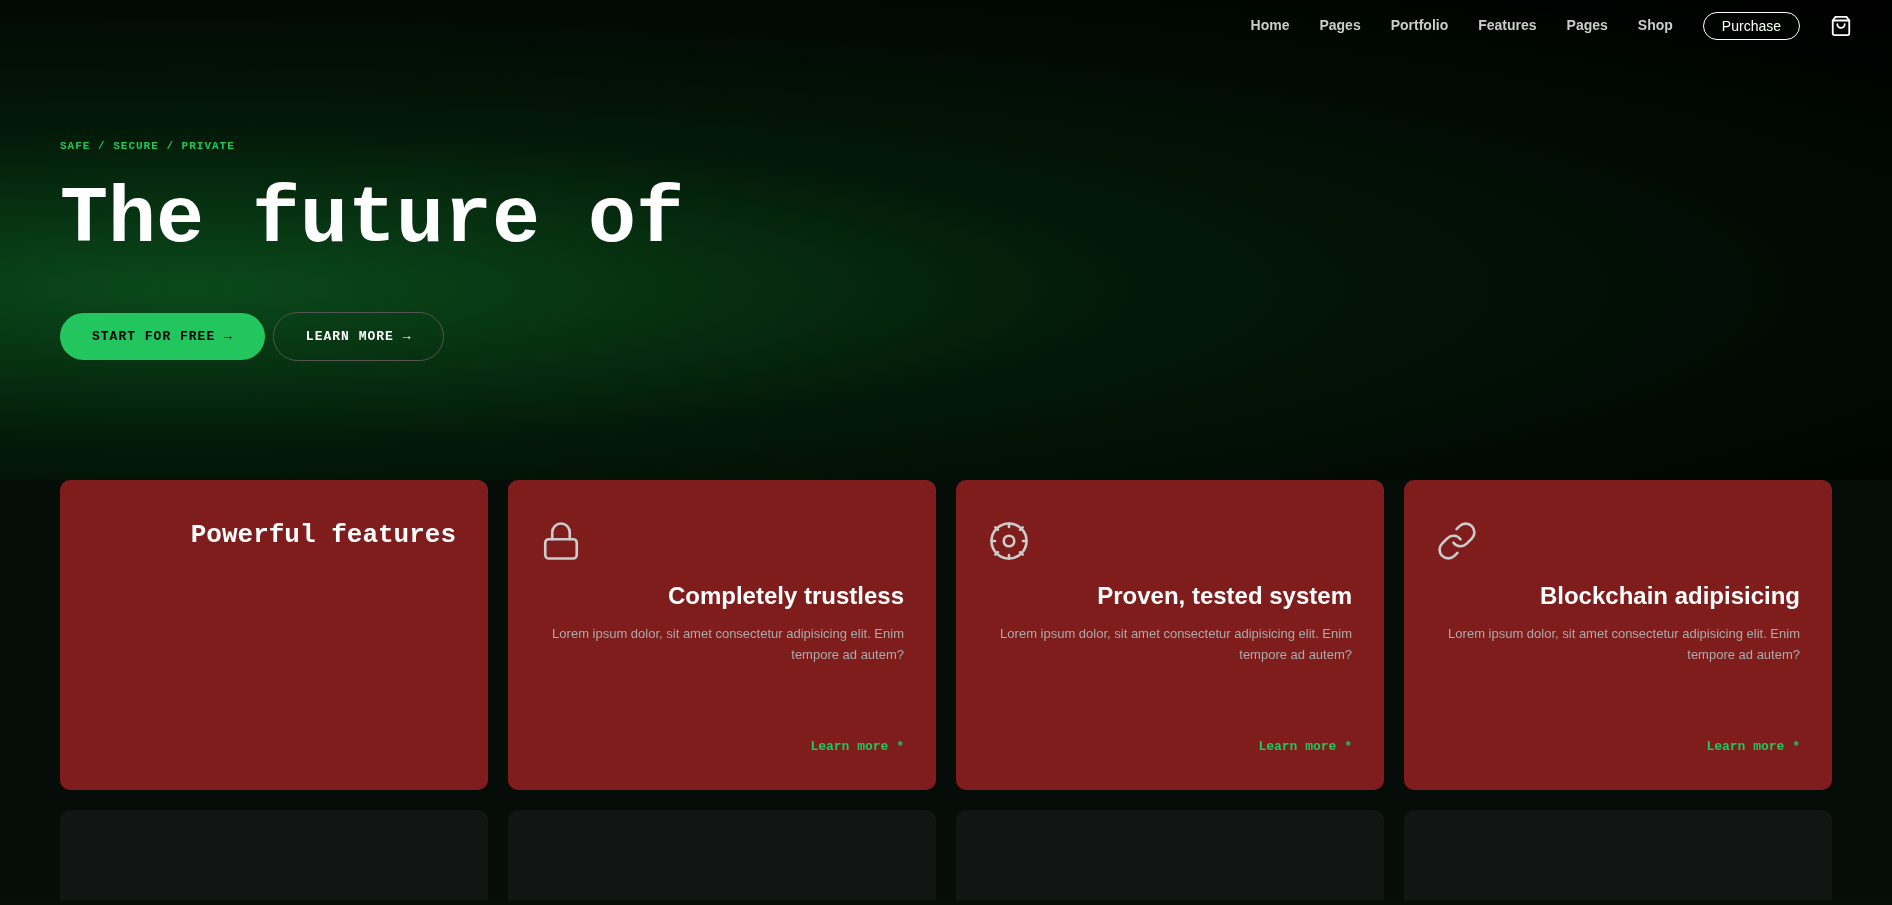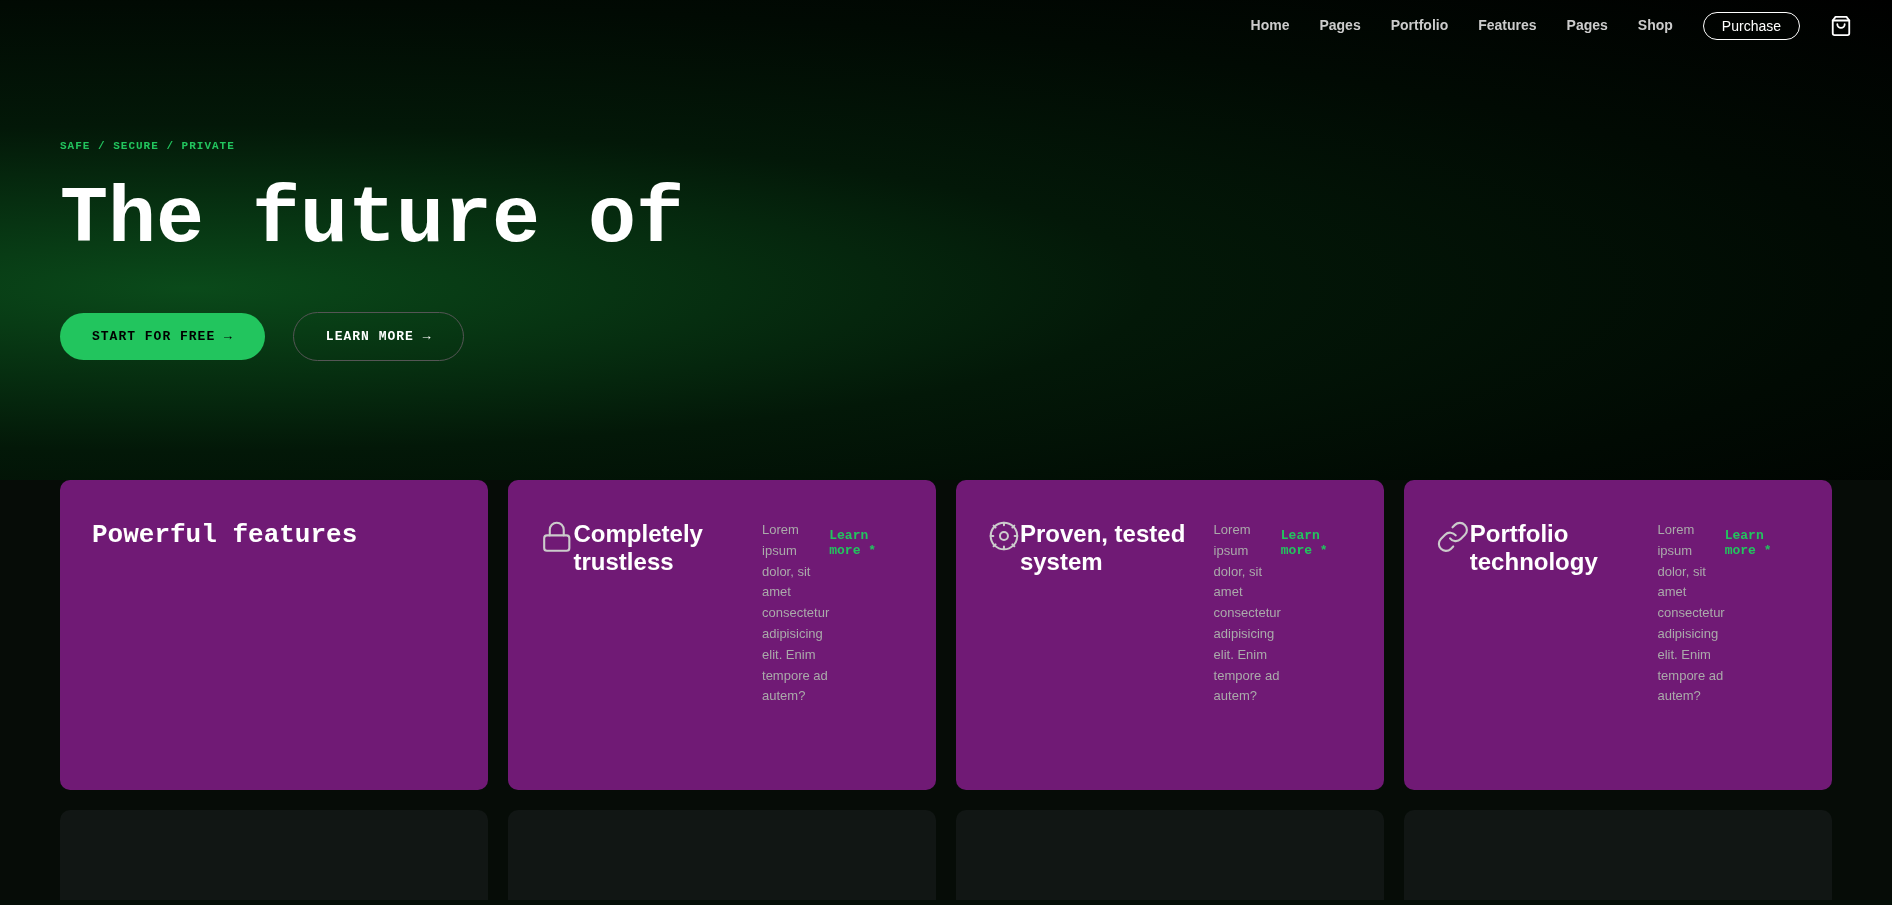--- a/index.html
+++ b/index.html
@@ -81,21 +81,21 @@
       font-weight: 900;
       line-height: 1.1;
       font-family: 'Courier New', monospace;
       color: #fff;
       margin-bottom: 48px;
       max-width: 700px;
     }
 
     .hero-buttons {
       display: flex;
-      gap: 28px;
+      gap: 8px;
       align-items: center;
     }
 
     .btn-green {
       background: #22c55e;
       border: none;
       border-radius: 30px;
       padding: 16px 32px;
       color: #000;
       font-size: 13px;
@@ -130,25 +130,27 @@
       padding: 0 60px 0 60px;
     }
 
     .cards-grid {
       display: grid;
       grid-template-columns: repeat(4, 1fr);
       gap: 20px;
     }
 
     .card {
-      background: #701a75;
+      background: #7f1d1d;
       border-radius: 10px;
       padding: 40px 32px 36px 32px;
       display: flex;
+      flex-direction: column;
       min-height: 310px;
+      text-align: right;
     }
 
     .card-title {
       font-size: 24px;
       font-weight: 700;
       font-family: Liberation Sans, sans-serif;
       color: #fff;
       margin-bottom: 14px;
     }
 
@@ -282,21 +284,21 @@
       <a class="card-link" href="#">Learn more *</a>
     </div>
 
     <div class="card">
       <div class="svg-icon">
         <svg viewBox="0 0 24 24" fill="none" stroke="#ccc" stroke-width="1.5" stroke-linecap="round" stroke-linejoin="round">
           <path d="M10 13a5 5 0 007.54.54l3-3a5 5 0 00-7.07-7.07l-1.72 1.71"></path>
           <path d="M14 11a5 5 0 00-7.54-.54l-3 3a5 5 0 007.07 7.07l1.71-1.71"></path>
         </svg>
       </div>
-      <h3 class="card-title">Portfolio technology</h3>
+      <h3 class="card-title">Blockchain adipisicing</h3>
       <p class="card-text">Lorem ipsum dolor, sit amet consectetur adipisicing elit. Enim tempore ad autem?</p>
       <a class="card-link" href="#">Learn more *</a>
     </div>
 
   </div>
 
   <div class="cards-grid-bottom">
     <div class="card-partial"></div>
     <div class="card-partial"></div>
     <div class="card-partial"></div>

